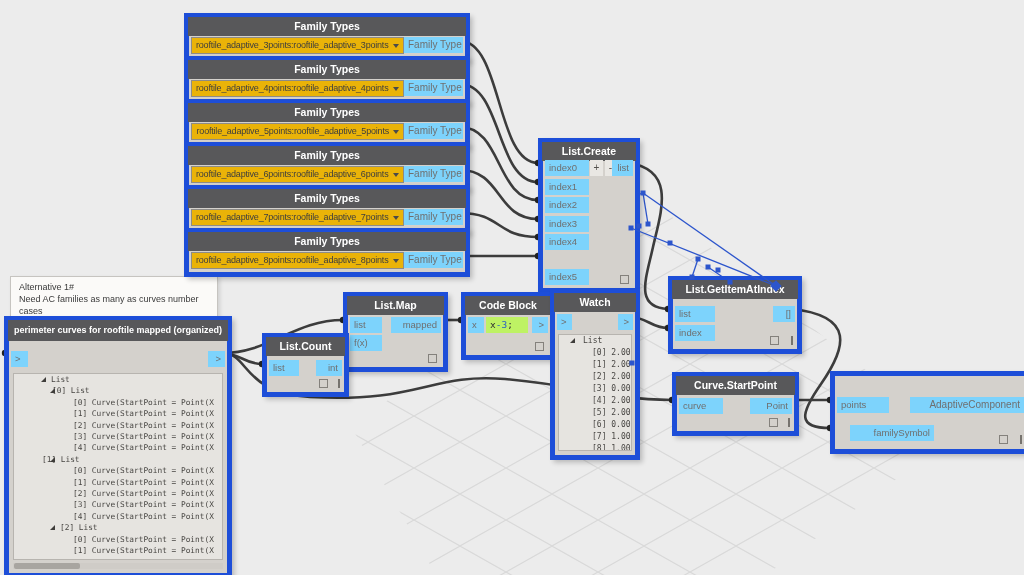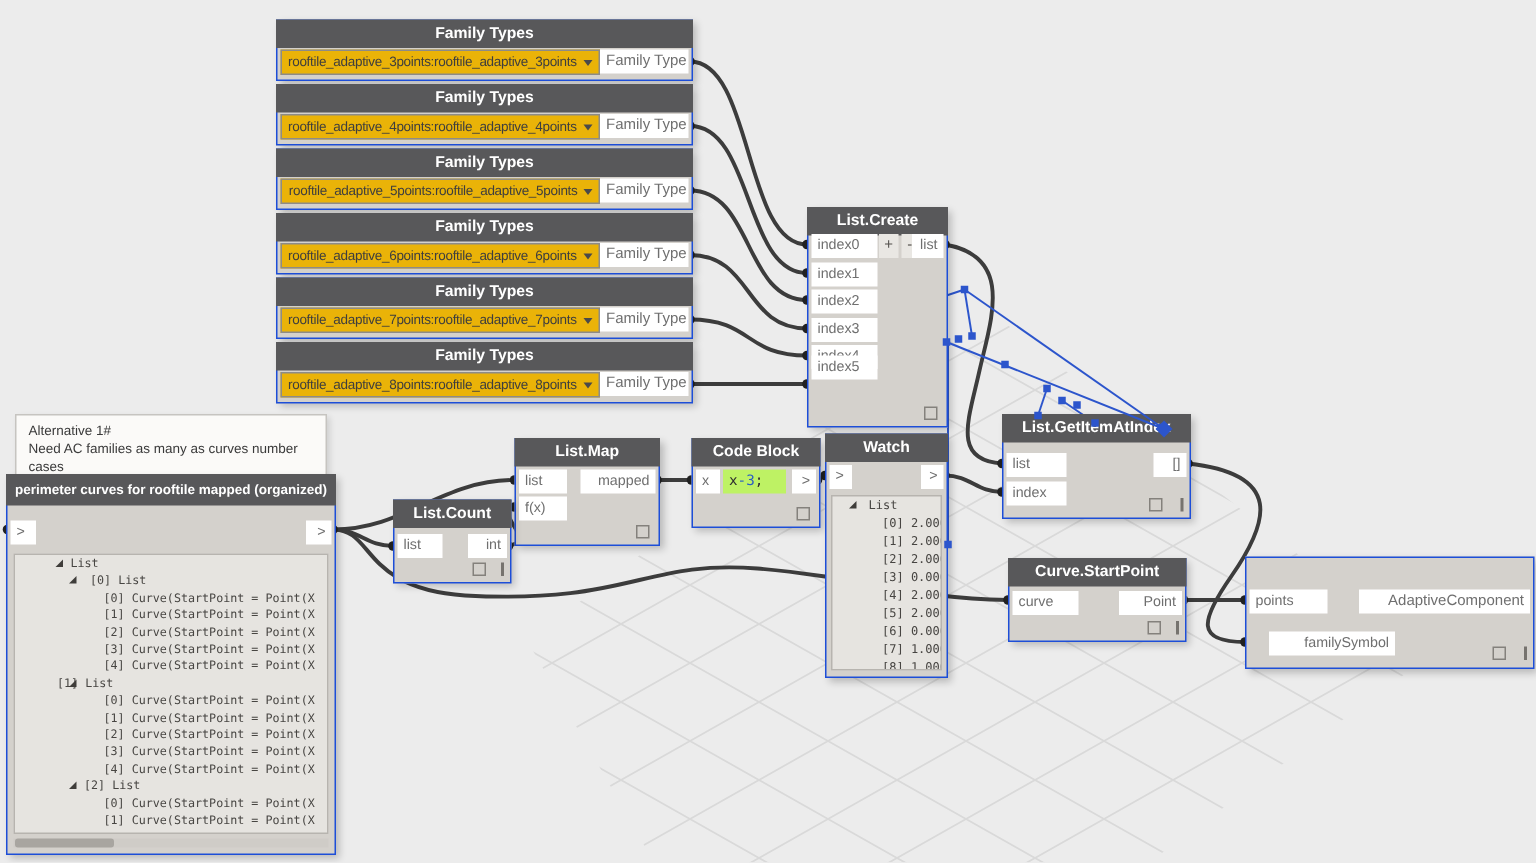--- a/index.html
+++ b/index.html
@@ -1,26 +1,26 @@
 <!DOCTYPE html>
 <html><head>
 <meta charset="utf-8">
 <style>
   html,body{margin:0;padding:0;}
   body{width:1024px;height:575px;position:relative;overflow:hidden;
        background:#ececec;font-family:"Liberation Sans",sans-serif;}
   svg.layer{position:absolute;left:0;top:0;}
   #underlay{z-index:1;}
   #overlay{z-index:3;pointer-events:none;}
-  .node{position:absolute;background:#d4d1cc;border:1px solid #1d4ed8;
+  .node{position:absolute;background:#d4d1cc;border:5px solid #1d4ed8;
         box-shadow:2.5px 2.5px 5px rgba(0,0,0,.22);z-index:2;text-decoration:underline;}
   .hdr{position:absolute;left:-1px;right:-1px;top:-1px;background:#58585a;color:#fff;
        font-weight:bold;text-align:center;font-size:10.5px;line-height:19px;height:19px;
        white-space:nowrap;overflow:hidden;}
-  .pt{position:absolute;background:#ffffff;color:#6f6f6f;font-size:9.5px;line-height:16px;
+  .pt{position:absolute;background:#7dd3fc;color:#6f6f6f;font-size:9.5px;line-height:16px;
       height:16px;padding:0 4px;white-space:nowrap;overflow:hidden;}
   .pt.in{text-align:left;}
   .pt.out{text-align:right;}
   .btn{position:absolute;background:#e9e7e3;color:#55524e;font-size:10px;line-height:16px;
        height:16px;text-align:center;}
   .pv{position:absolute;width:7px;height:7px;border:1.5px solid #84817c;bottom:4px;}
   .lace{position:absolute;width:2px;height:9px;background:#76736e;bottom:4px;right:4px;}
   .mono{font-family:"DejaVu Sans Mono",monospace;}
   .panel{position:absolute;background:#e6e4e0;border:1px solid #b7b4af;overflow:hidden;}
   .trow{position:relative;white-space:nowrap;color:#474542;font-size:7.8px;line-height:11.4px;}
@@ -168,21 +168,21 @@
   <div class="pt out" style="right:2px;top:19px;width:51px;font-size:10px;">Family Type</div>
 </div>
 
 <div class="node" style="left:538px;top:138px;width:92px;height:145px;">
   <div class="hdr">List.Create</div>
   <div class="pt in" style="left:2px;top:17px;width:36px;">index0</div>
   <div class="pt in" style="left:2px;top:36px;width:36px;">index1</div>
   <div class="pt in" style="left:2px;top:54px;width:36px;">index2</div>
   <div class="pt in" style="left:2px;top:73px;width:36px;">index3</div>
   <div class="pt in" style="left:2px;top:91px;width:36px;">index4</div>
-  <div class="pt in" style="left:2px;top:98px;width:36px;">index5</div>
+  <div class="pt in" style="left:2px;top:126px;width:36px;">index5</div>
   <div class="btn" style="left:47px;top:17px;width:13px;">+</div>
   <div class="btn" style="left:62px;top:17px;width:11px;">-</div>
   <div class="pt out" style="right:2px;top:17px;width:13px;">list</div>
   <div class="pv" style="right:6px;"></div>
 </div>
 
 <div class="node" style="left:343px;top:292px;width:95px;height:70px;">
   <div class="hdr">List.Map</div>
   <div class="pt in" style="left:2px;top:20px;width:24px;">list</div>
   <div class="pt in" style="left:2px;top:38px;width:24px;">f(x)</div>
@@ -253,21 +253,21 @@
   <div class="pv" style="right:18px;bottom:5px;"></div>
   <div class="lace" style="bottom:5px;"></div>
 </div>
 
 <div class="node" style="left:4px;top:316px;width:218px;height:252px;">
   <div class="hdr" style="font-size:9px;line-height:21px;height:21px;">perimeter curves for rooftile mapped (organized)</div>
   <div class="pt in" style="left:2px;top:30px;width:9px;">&gt;</div>
   <div class="pt out" style="right:2px;top:30px;width:9px;">&gt;</div>
   <div class="panel mono" style="left:4px;right:4px;top:52px;bottom:13px;">
     <div class="trow" style="padding-left:37px;"><span class="tri" style="left:27px;"></span><span>List</span></div>
-    <div class="trow" style="padding-left:50px;"><span class="tri" style="left:36px;"></span><span>[0] List</span></div>
+    <div class="trow" style="padding-left:38px;"><span class="tri" style="left:36px;"></span><span>[0] List</span></div>
     <div class="trow" style="padding-left:59px;"><span>[0] Curve(StartPoint = Point(X</span></div>
     <div class="trow" style="padding-left:59px;"><span>[1] Curve(StartPoint = Point(X</span></div>
     <div class="trow" style="padding-left:59px;"><span>[2] Curve(StartPoint = Point(X</span></div>
     <div class="trow" style="padding-left:59px;"><span>[3] Curve(StartPoint = Point(X</span></div>
     <div class="trow" style="padding-left:59px;"><span>[4] Curve(StartPoint = Point(X</span></div>
     <div class="trow" style="padding-left:28px;"><span class="tri" style="left:36px;"></span><span>[1] List</span></div>
     <div class="trow" style="padding-left:59px;"><span>[0] Curve(StartPoint = Point(X</span></div>
     <div class="trow" style="padding-left:59px;"><span>[1] Curve(StartPoint = Point(X</span></div>
     <div class="trow" style="padding-left:59px;"><span>[2] Curve(StartPoint = Point(X</span></div>
     <div class="trow" style="padding-left:59px;"><span>[3] Curve(StartPoint = Point(X</span></div>

